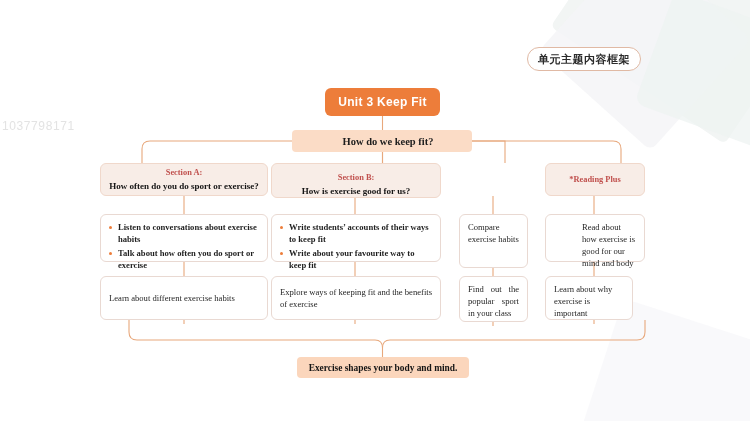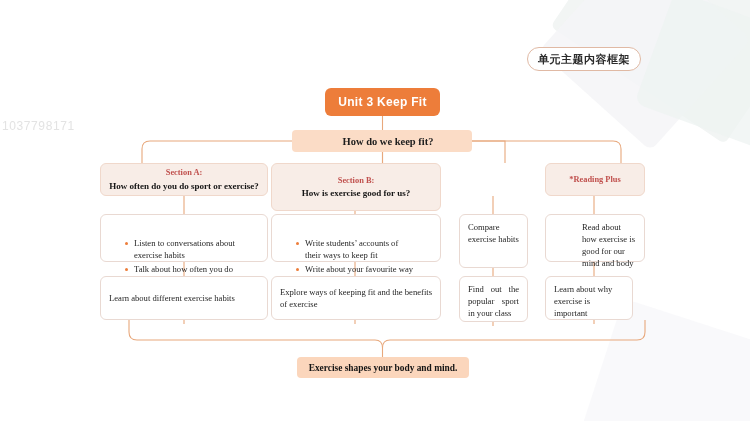--- a/index.html
+++ b/index.html
@@ -130,21 +130,21 @@
   .node.section.single {
     justify-content: center;
   }
   .node.content {
     padding: 7px 8px 6px 8px;
     display: flex; align-items: center;
   }
   .node.content.top { align-items: flex-start; }
   .node.content .inner { width: 100%; }
 
-  ul.bullets { margin: 16px; padding: 0; list-style: none; }
+  ul.bullets { margin: 0; padding: 0; list-style: none; font-weight: bold; }
   ul.bullets li {
     position: relative;
     padding-left: 9px;
     margin-bottom: 2px;
   }
   ul.bullets li:last-child { margin-bottom: 0; }
   ul.bullets li::before {
     content: "";
     position: absolute; left: 0; top: 4px;
     width: 3px; height: 3px;
@@ -230,21 +230,21 @@
         <li>Listen to conversations about exercise habits</li>
         <li>Talk about how often you do sport or exercise</li>
       </ul>
     </div>
   </div>
 
   <div class="node content" style="left:100px; top:276px; width:168px; height:44px;">
     <div class="inner">Learn about different exercise habits</div>
   </div>
 
-  <div class="node section" style="left:271px; top:163px; width:170px; height:48px;">
+  <div class="node section" style="left:271px; top:163px; width:170px; height:35px;justify-content:flex-end;">
     <div class="sec-label">Section B:</div>
     <div class="sec-q">How is exercise good for us?</div>
   </div>
 
   <div class="node content top" style="left:271px; top:214px; width:170px; height:48px;">
     <div class="inner">
       <ul class="bullets">
         <li>Write students’ accounts of their ways to keep fit</li>
         <li>Write about your favourite way to keep fit</li>
       </ul>

